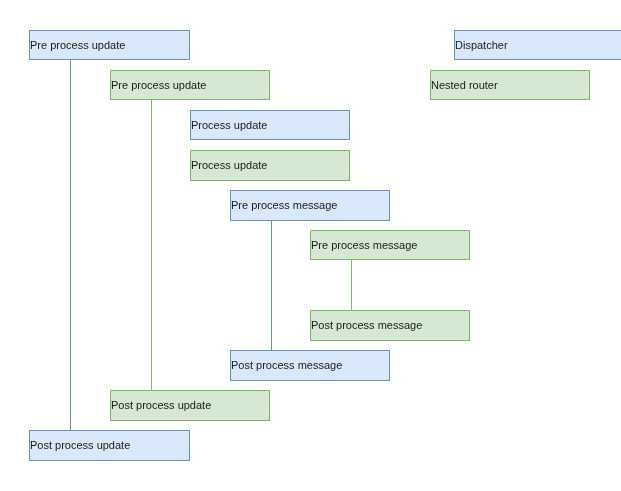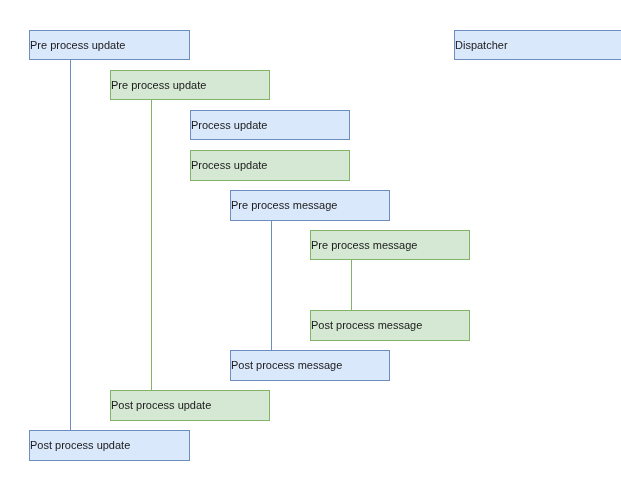--- a/index.html
+++ b/index.html
@@ -85,13 +85,16 @@
     </div>
     <div class="node green" style="left: 110px; top: 390px; width: 160px; height: 31px;">
       <span>Post process update</span>
     </div>
     <div class="node blue" style="left: 29px; top: 430px; width: 161px; height: 31px;">
       <span>Post process update</span>
     </div>
     <div class="node blue" style="left: 454px; top: 30px; width: 192px; height: 30px;">
       <span>Dispatcher</span>
     </div>
+    <div class="node green" style="left: 430px; top: 70px; width: 160px; height: 30px;">
+      <span>Nested router</span>
+    </div>
   </div>
 
 </body></html>

